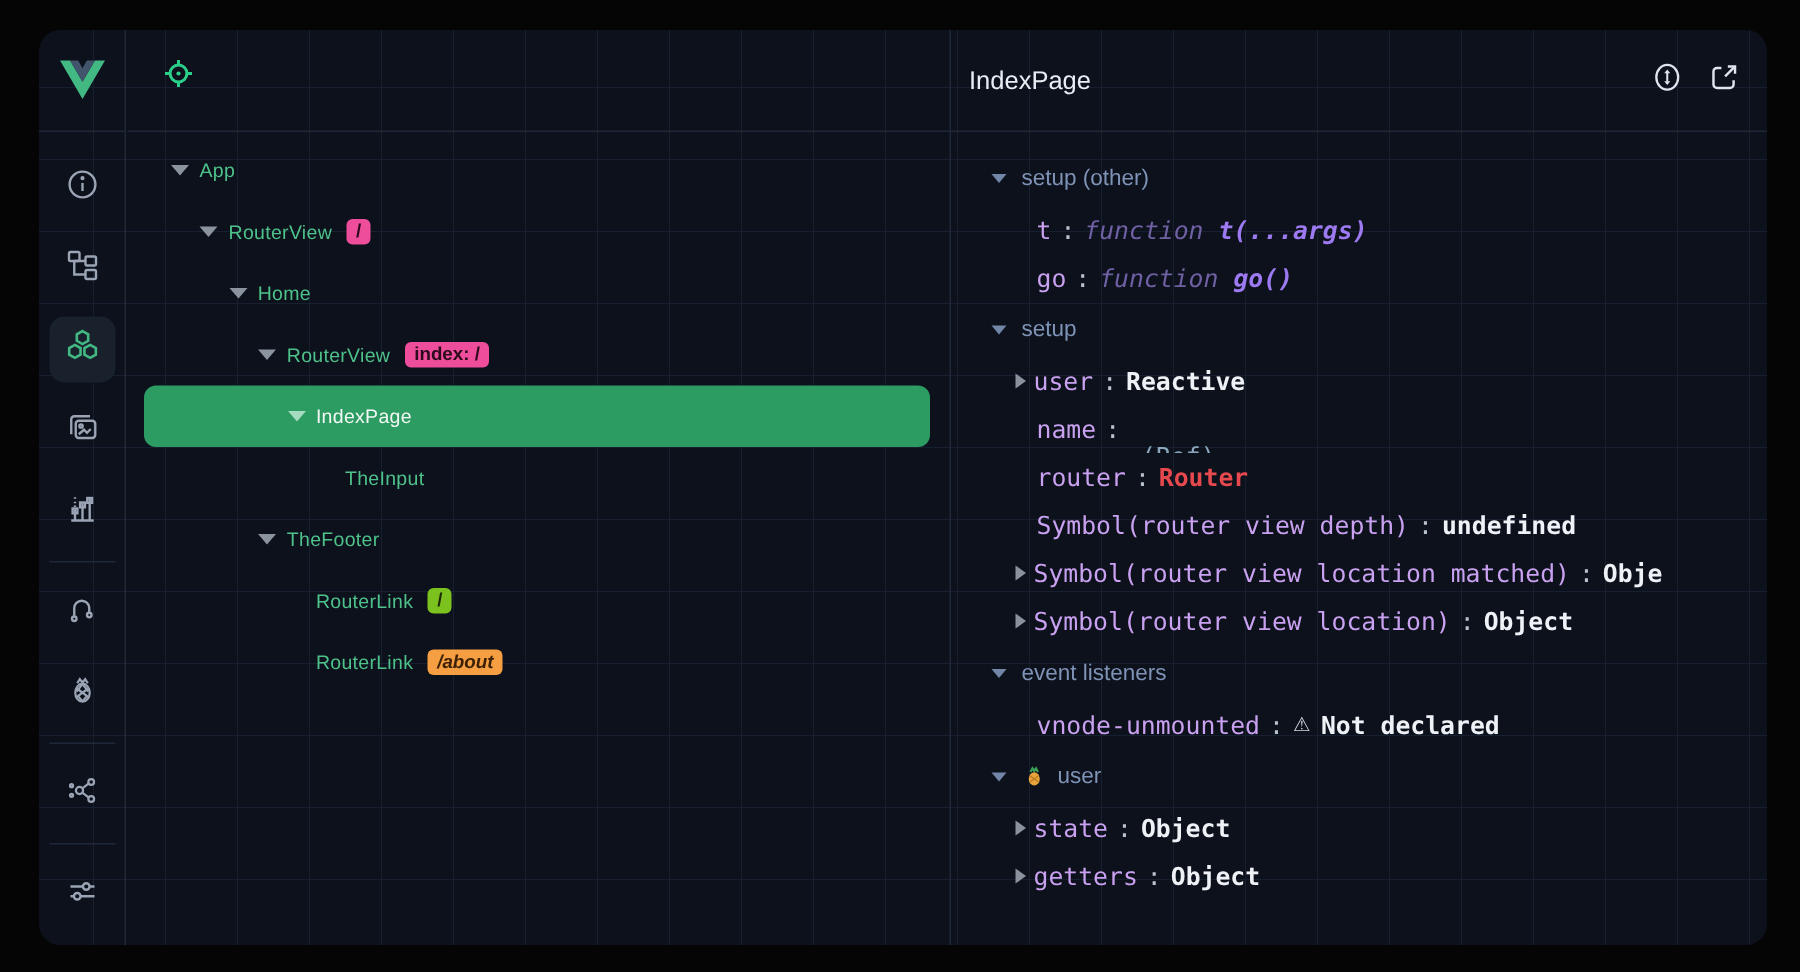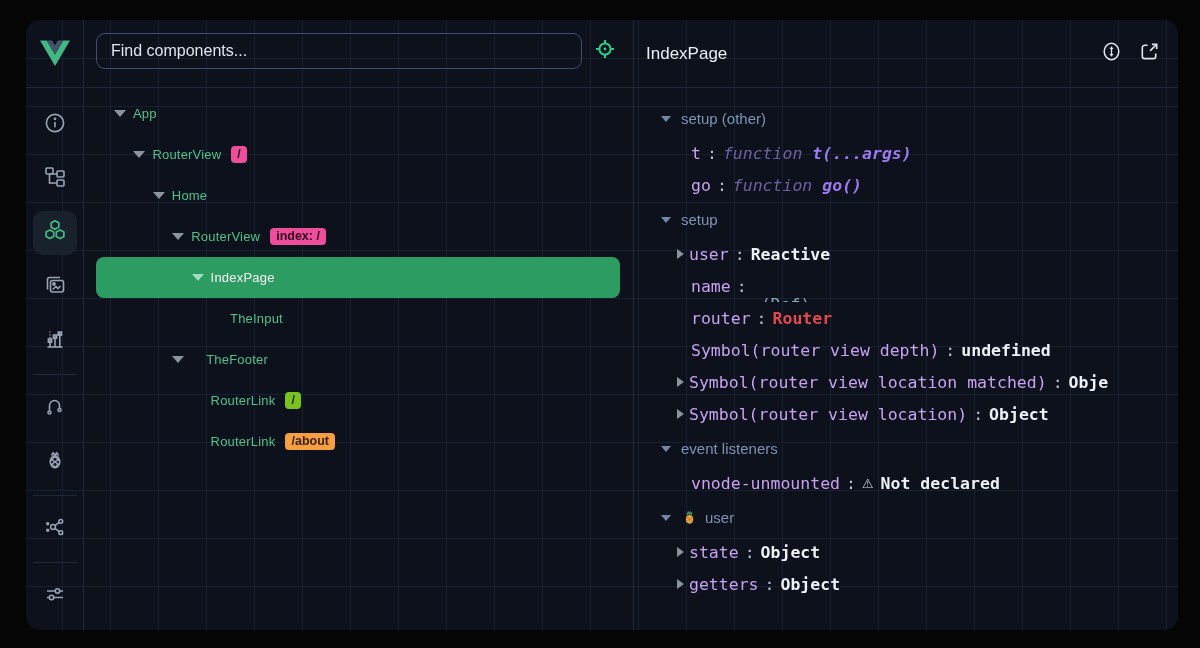--- a/index.html
+++ b/index.html
@@ -49,21 +49,21 @@
   .tri-down { border-left:6px solid transparent; border-right:6px solid transparent;
     border-top:7px solid #8b939f; margin-right:7px; }
   .tree-row.selected .tri-down { border-top-color:#a5dcbf; }
   .tri-right { border-top:5.5px solid transparent; border-bottom:5.5px solid transparent;
     border-left:7px solid #8a929e; margin-right:6px; }
   .spacer { width:19px; }
   .badge { font-size:12.5px; font-weight:700; border-radius:4px; padding:2.5px 6px;
     margin-left:10px; line-height:1; }
   .badge-pink { background:var(--badge-pink); color:#2b0a1b; }
   .badge-lime { background:var(--badge-lime); color:#1c2b06; }
-  .badge-orange { background:var(--badge-orange); color:#3c2106; }
+  .badge-orange { background:var(--badge-orange); color:#3c2106;font-style:italic; }
 
   
   .right { position:absolute; left:607px; top:0; right:0; height:100%;
     border-left:1px solid #1f2838; }
   .right-header { height:68px; border-bottom:1px solid #1f2838;
     display:flex; align-items:center; padding:0 17px 0 12px; }
   .right-title { color:#e9eef5; font-size:17px; font-weight:500; flex:1; }
   .hdr-icon { width:24px; height:24px; margin-left:14px; cursor:pointer;
     display:flex; align-items:center; justify-content:center; }
 
@@ -208,21 +208,20 @@
               <circle cx="8.5" cy="15.5" r="2.2" fill="#0c111c"></circle>
           </svg>
         </span>
       </div>
 
     </div>
   </div>
 
   <div class="main">
     <div class="topbar">
-      <input class="search" type="text" placeholder="Find components..." style="">
       <div class="target-btn">
         <span>
           <svg width="24" height="24" viewBox="0 0 24 24" fill="none" stroke="#2ad08a" stroke-width="2">
             <circle cx="12" cy="12" r="5.6"></circle>
             <circle cx="12" cy="12" r="1.4" fill="#2ad08a" stroke="none"></circle>
             <path d="M12 3 V6.4 M12 17.6 V21 M3 12 H6.4 M17.6 12 H21"></path>
           </svg>
         </span>
       </div>
     </div>
@@ -259,21 +258,21 @@
             <span class="tree-label">IndexPage</span>
           </div>
         </div>
         <div class="tree-row">
           <div class="tree-row-inner" style="padding-left: 115px;">
             <span class="tri spacer"></span>
             <span class="tree-label">TheInput</span>
           </div>
         </div>
         <div class="tree-row">
-          <div class="tree-row-inner" style="padding-left: 76.2px; gap: 15px;">
+          <div class="tree-row-inner" style="padding-left: 76.2px;">
             <span class="tri tri-down"></span>
             <span class="tree-label">TheFooter</span>
           </div>
         </div>
         <div class="tree-row">
           <div class="tree-row-inner" style="padding-left: 95.6px;">
             <span class="tri spacer"></span>
             <span class="tree-label">RouterLink</span>
             <span class="badge badge-lime">/</span>
           </div>

